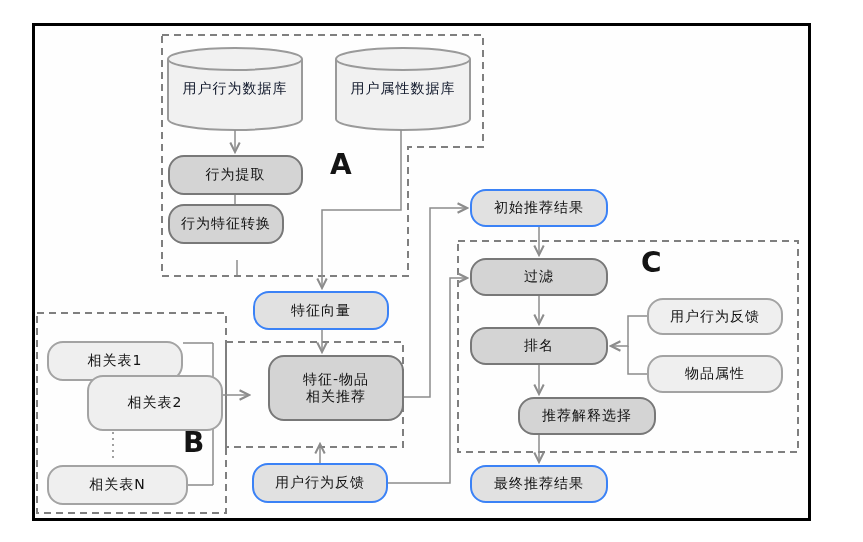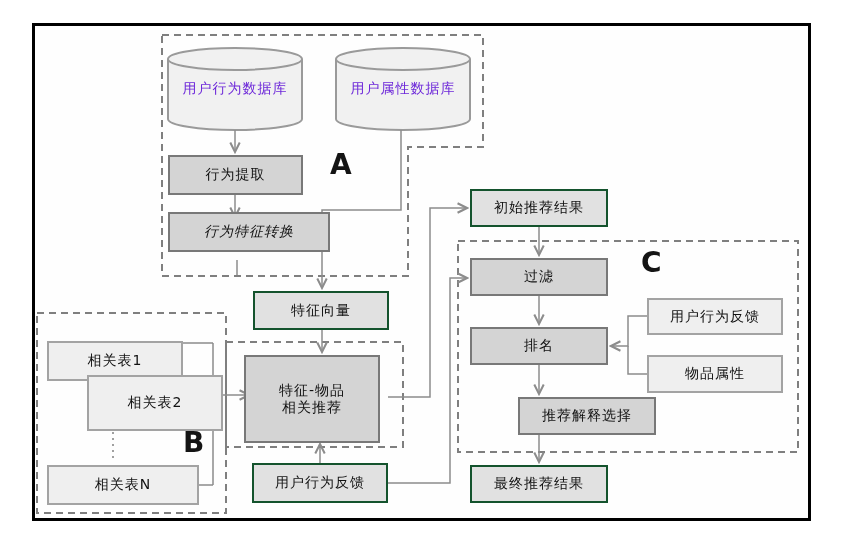--- a/index.html
+++ b/index.html
@@ -8,37 +8,37 @@
     font-family:"DejaVu Sans","Liberation Sans",sans-serif; overflow:hidden;
   }
   .frame {
     position:absolute; left:32px; top:23px; width:779px; height:498px;
     border:3px solid #000000; box-sizing:border-box; background:#fefefe;
   }
   svg.wires { position:absolute; left:0; top:0; width:863px; height:542px; }
   .node {
     position:absolute; box-sizing:border-box; display:flex; flex-direction:column;
     align-items:center; justify-content:center; text-align:center;
-    font-size:14px; line-height:1.25; color:#111111; letter-spacing:1px;
+    font-size:14px; line-height:1.25; color:#111111; letter-spacing:1px;border-radius:16px;
   }
   .dark   { background:#d4d4d4; border:2px solid #787878; }
-  .light  { background:#e1e1e1; border:2px solid #14532d; }
+  .light  { background:#e1e1e1; border:2px solid #3b82f6; }
   .xlight { background:#efefef; border:2px solid #a3a3a3; }
-  .cyl-label { position:absolute; width:134px; text-align:center; font-size:14px; color:#6d28d9; letter-spacing:1px; }
+  .cyl-label { position:absolute; width:134px; text-align:center; font-size:14px; color:#0f172a; letter-spacing:1px; }
   .group-label { position:absolute; font-size:28px; font-weight:bold; color:#141414; }
 
   
   #n-behavior-extraction { left:168px; top:155px; width:135px; height:40px; }
-  #n-behavior-feature-conversion { left:168px; top:212px; width:162px; height:40px;font-style:italic; }
+  #n-behavior-feature-conversion { left:168px; top:204px; width:116px; height:40px; }
   #n-feature-vector { left:253px; top:291px; width:136px; height:39px; }
-  #n-feature-item { left:244px; top:355px; width:136px; height:88px;align-items:center; }
+  #n-feature-item { left:268px; top:355px; width:136px; height:66px;align-items:center; }
   #n-candidate-item-set { left:252px; top:463px; width:136px; height:40px; }
   #n-related-table-1 { left:47px; top:323px; width:136px; height:40px;margin-top:18px; }
   #n-related-table-2 { left:47px; top:375px; width:136px; height:56px;margin-left:40px; }
-  #n-related-table-n { left:47px; top:465px; width:152px; height:40px; }
+  #n-related-table-n { left:47px; top:465px; width:141px; height:40px; }
   #n-initial-results { left:470px; top:189px; width:138px; height:38px; }
   #n-filter { left:470px; top:258px; width:138px; height:38px; }
   #n-ranking { left:470px; top:327px; width:138px; height:38px; }
   #n-explanation-selection { left:470px; top:397px; width:138px; height:38px;margin-left:48px; }
   #n-final-results { left:470px; top:465px; width:138px; height:38px; }
   #n-user-behavior-feedback { left:647px; top:298px; width:136px; height:37px; }
   #n-item-attributes { left:647px; top:355px; width:136px; height:38px; }
   #lbl-cyl-behavior { left:168px; top:80px; }
   #lbl-cyl-attribute { left:336px; top:80px; }
   #lbl-group-a { left:330px; top:148px; }

